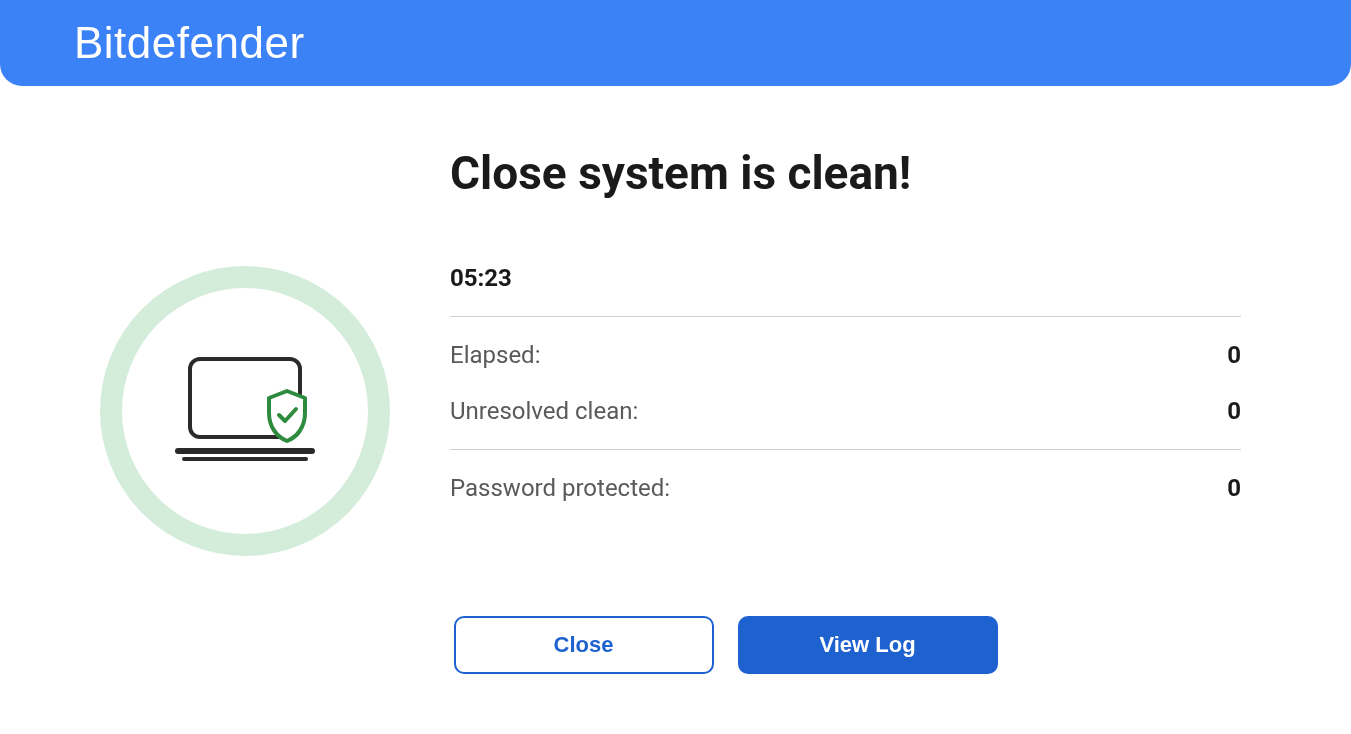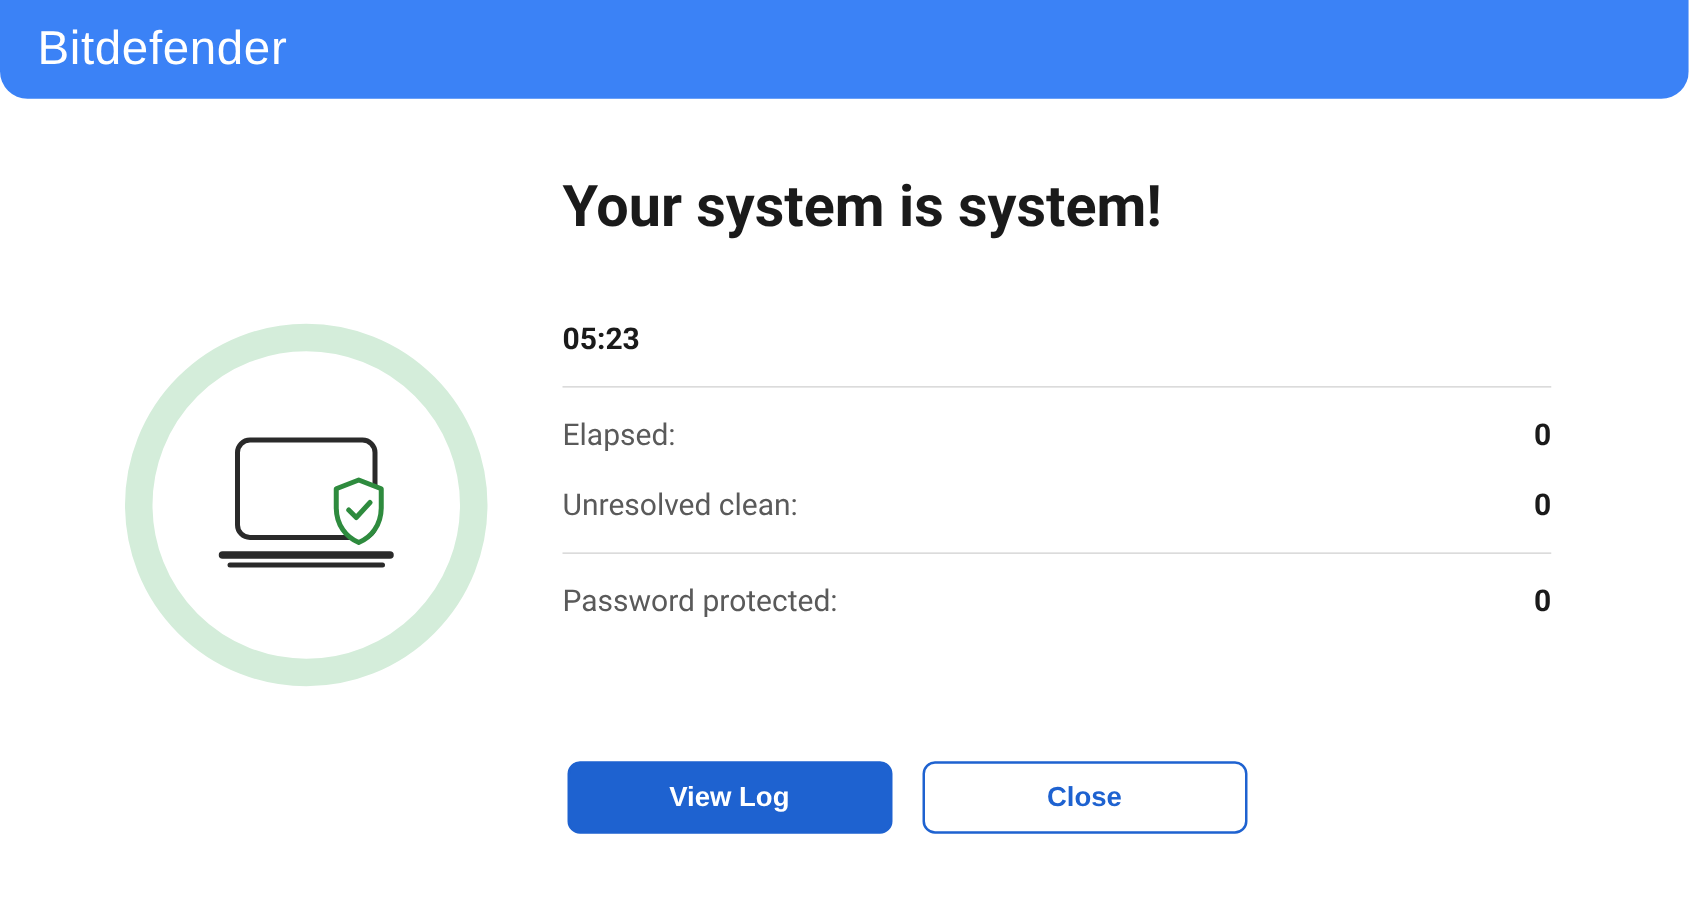--- a/index.html
+++ b/index.html
@@ -24,22 +24,23 @@
       font-size: 36px;
       font-weight: 700;
       display: flex;
       align-items: baseline;
       gap: 12px;
     }
     
     .banner-brand {
       font-family: "Segoe UI", Arial, sans-serif;
       font-weight: 400;
-      font-size: 38px;
+      font-size: 44px;
       letter-spacing: 0.5px;
+      margin-left: 44px;
     }
     
     .banner-text {
       font-family: Georgia, "Times New Roman", serif;
       font-weight: 700;
       font-size: 38px;
     }
     
     .content {
       display: flex;
@@ -156,21 +157,21 @@
 
         <g transform="translate(95, 40)">
           <path d="M 22 0 L 40 7 L 40 22 C 40 36 32 46 22 50 C 12 46 4 36 4 22 L 4 7 Z" fill="#ffffff" stroke="#2e8b3e" stroke-width="4"></path>
           <path d="M 14 24 L 20 30 L 31 18" stroke="#2e8b3e" stroke-width="4" fill="none"></path>
         </g>
       </svg>
     </div>
   </div>
 
   <div class="details-column">
-    <h1 class="heading">Your system is system!</h1>
+    <h1 class="heading">Close system is clean!</h1>
 
 
     <div class="stat-row">
       <span class="stat-value">05:23</span>
     </div>
 
     <hr class="divider">
 
     <div class="stat-row">
       <span class="stat-label">Elapsed:</span>
@@ -185,15 +186,15 @@
     <hr class="divider">
 
     <div class="stat-row">
       <span class="stat-label">Password protected:</span>
       <span class="stat-value">0</span>
     </div>
   </div>
 </div>
 
 <div class="buttons">
+  <button class="btn btn-secondary">Close</button>
   <button class="btn btn-primary">View Log</button>
-  <button class="btn btn-secondary">Close</button>
 </div>
 
 </body></html>

